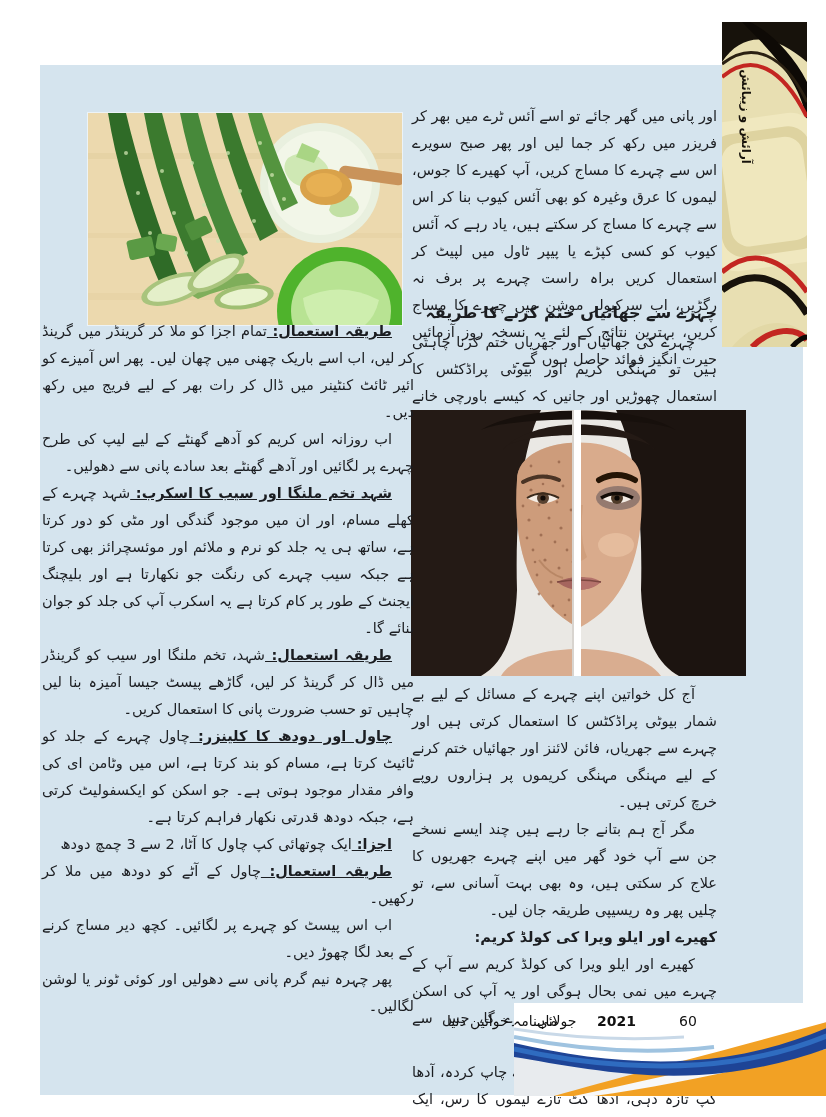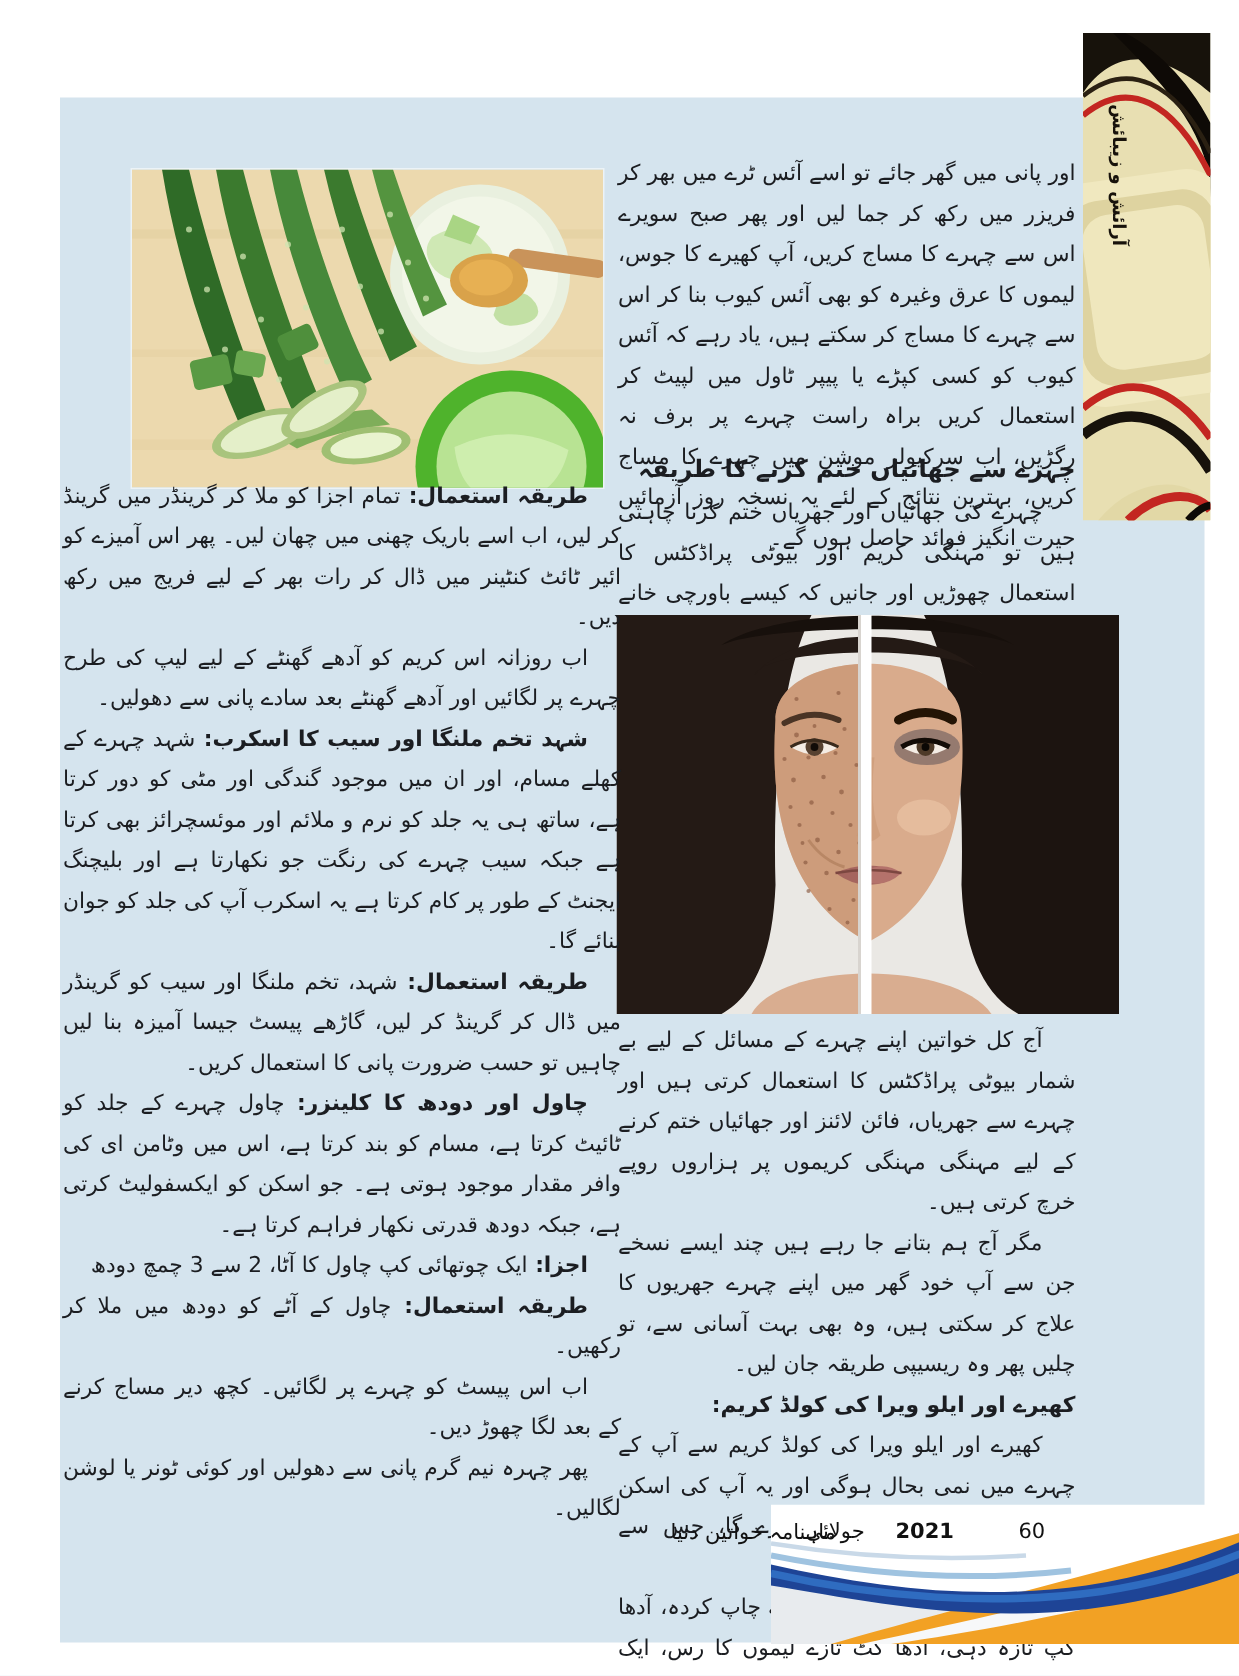--- a/index.html
+++ b/index.html
@@ -3,21 +3,21 @@
 <meta charset="utf-8">
 <style>
   html,body{margin:0;padding:0;background:#ffffff;}
   .page{position:relative;width:826px;height:1117px;background:#ffffff;overflow:hidden;
         font-family:"DejaVu Sans",sans-serif;color:#1b1d21;}
   .panel{position:absolute;left:40px;top:65px;width:763px;height:1030px;background:#d5e4ee;}
   
   .txtcol{position:absolute;direction:rtl;text-align:justify;font-size:14.5px;line-height:27px;}
   .txtcol p{margin:0;text-indent:22px;}
   .txtcol p.noindent{text-indent:0;}
-  .txtcol b{font-weight:bold;}
+  .txtcol b{font-weight:bold;text-decoration:underline;}
   .col-left{left:42px;top:318px;width:372px;}
   .col-right-top{left:412px;top:103px;width:305px;}
   .col-right-mid{left:412px;top:329px;width:305px;}
   .col-right-bottom{left:412px;top:681px;width:305px;}
   .heading{position:absolute;direction:rtl;font-weight:bold;font-size:16px;line-height:27px;}
   .heading-freckles{left:412px;top:299px;width:305px;}
   .heading-inline{text-align:right;font-weight:bold;text-indent:0 !important;}
   
   .figure{position:absolute;}
   .aloe-figure{left:87px;top:112px;width:314px;height:212px;border:1px solid rgba(255,255,255,.55);}

